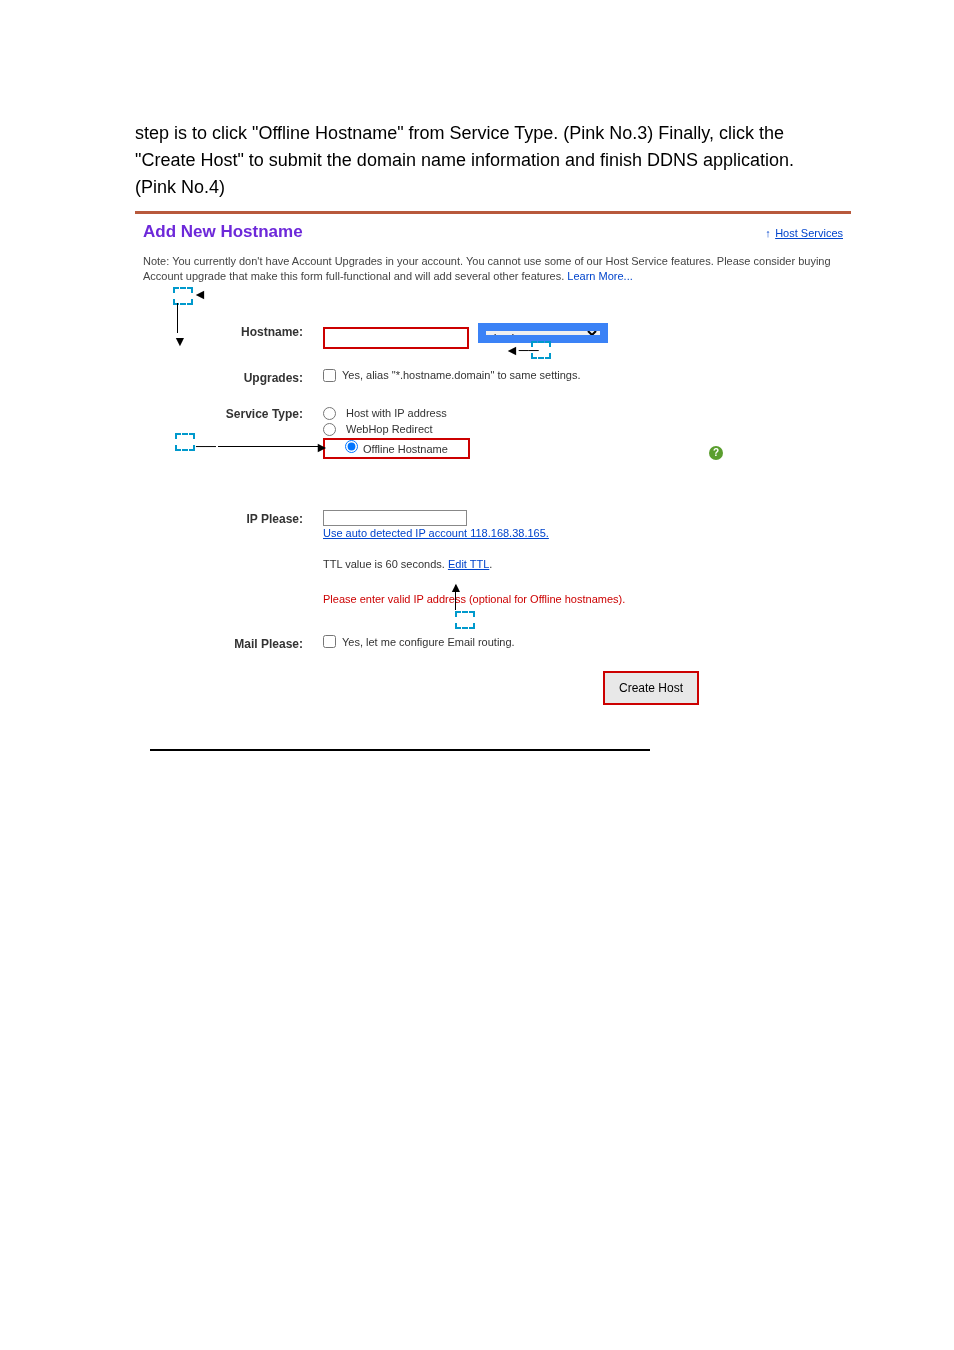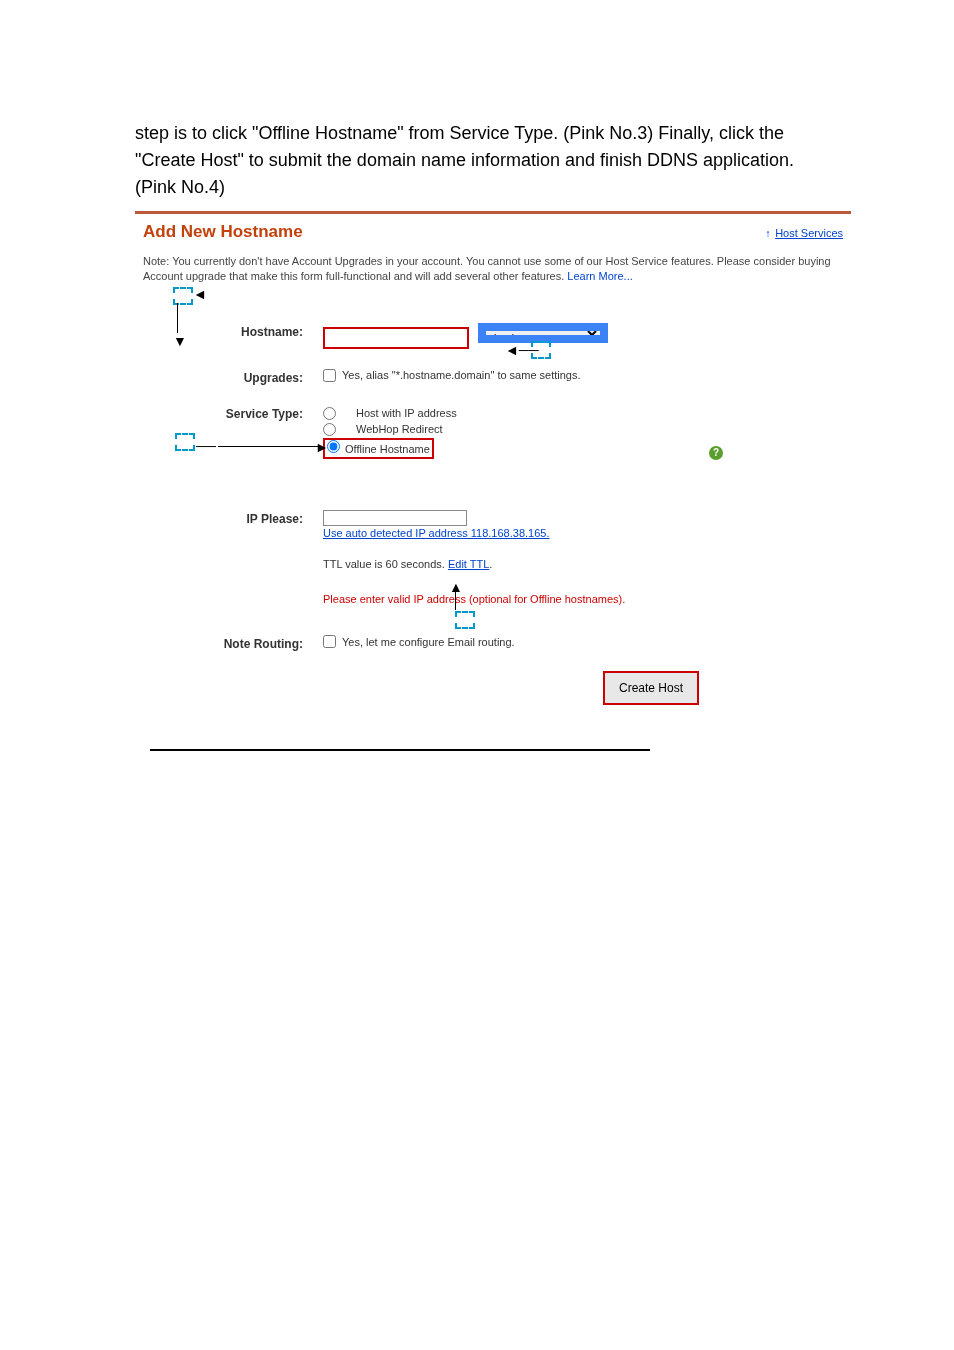--- a/index.html
+++ b/index.html
@@ -24,21 +24,21 @@
     }
     .header-row {
       display: flex;
       justify-content: space-between;
       align-items: center;
       margin-bottom: 12px;
     }
     .page-title {
       font-size: 17px;
       font-weight: bold;
-      color: #c2410c;
+      color: #6d28d9;
     }
     .host-services-link {
       color: #0044cc;
       text-decoration: underline;
       font-size: 11px;
     }
     .arrow-up {
       color: #0044cc;
       font-size: 11px;
     }
@@ -107,26 +107,26 @@
       gap: 4px;
       font-size: 11px;
     }
     .radio-group {
       font-size: 11px;
       line-height: 1.5;
     }
     .radio-item {
       display: flex;
       align-items: center;
-      gap: 18px;
+      gap: 8px;
     }
     .offline-box {
       border: 2px solid #cc0000;
       display: inline-block;
-      padding: 0 2px;
+      padding: 0 20px;
     }
     .help-icon {
       display: inline-block;
       width: 14px;
       height: 14px;
       background: #5a9e2e;
       border-radius: 50%;
       color: white;
       text-align: center;
       font-size: 10px;
@@ -258,32 +258,32 @@
         <div class="help-icon">?</div>
       </div>
     </div>
 
     <div style="clear:both; height: 30px;"></div>
 
     <div class="form-row">
       <div class="form-label">IP Please:</div>
       <div class="form-content">
         <input type="text" class="ip-input" value="" style=""><br>
-        <a class="link-blue">Use auto detected IP address 118.168.38.165.</a>
+        <a class="link-blue">Use auto detected IP account 118.168.38.165.</a>
         <div class="ttl-text">
           <span>TTL value is 60 seconds. </span><a class="link-blue">Edit TTL</a>.
         </div>
         <div class="error-text">Please enter valid IP address (optional for Offline hostnames).</div>
       </div>
     </div>
 
     <div style="height: 8px;"></div>
 
     <div class="form-row">
-      <div class="form-label">Note Routing:</div>
+      <div class="form-label">Mail Please:</div>
       <div class="form-content checkbox-row">
         <input type="checkbox" style="">
         <span>Yes, let me configure Email routing.</span>
       </div>
     </div>
 
     <div class="form-row">
       <div class="form-label"></div>
       <div class="form-content">
         <button class="create-btn">Create Host</button>

